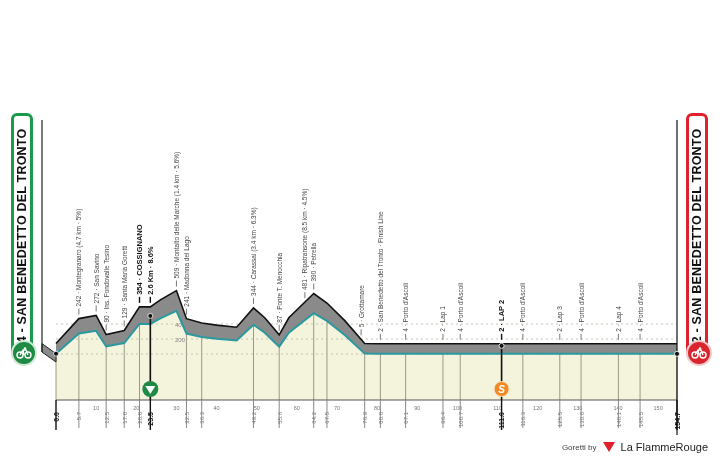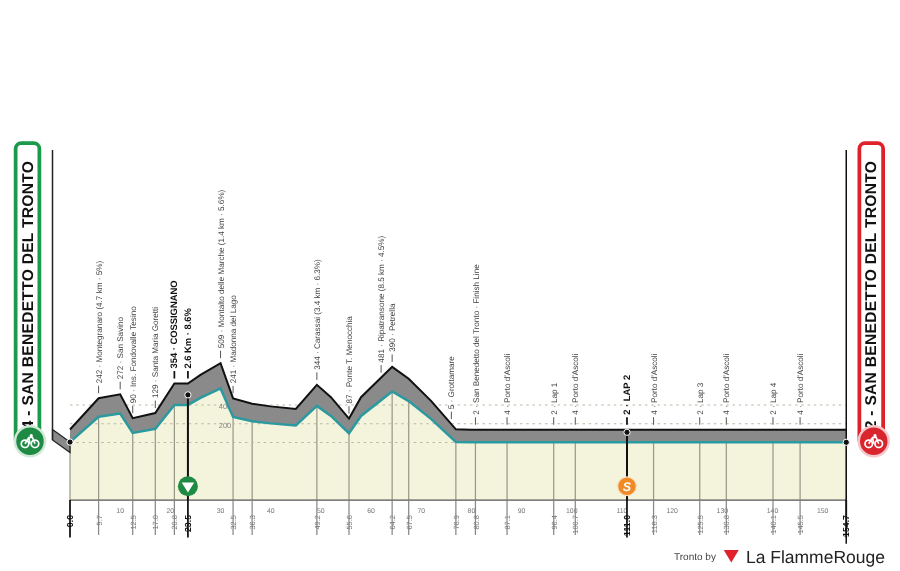--- a/index.html
+++ b/index.html
@@ -6,21 +6,21 @@
   body { width:720px; height:457px; position:relative; overflow:hidden; font-family:"Liberation Sans", sans-serif; }
   .banner { position:absolute; top:113px; width:22px; height:245px; border-radius:6px; background:#fff; box-sizing:border-box; }
   .banner.start { left:11px; border:3px solid #1a9a4a; }
   .banner.finish { left:686px; border:3px solid #e0202a; }
   .banner .label { position:absolute; left:50%; top:50%; transform:translate(-50%,-50%) rotate(-90deg); white-space:nowrap; font-weight:bold; font-size:12.5px; color:#111; letter-spacing:0.2px; }
   .badge { position:absolute; width:22px; height:22px; border-radius:50%; display:flex; align-items:center; justify-content:center; }
   .badge.start { left:11px; top:340px; background:#1f8a44; border:2px solid #cfe9d6; }
   .badge.finish { left:686px; top:340px; background:#d9262e; border:2px solid #f3c9cb; }
   svg text { font-family:"Liberation Sans", sans-serif; }
   .footer { position:absolute; right:12px; bottom:4px; display:flex; align-items:center; gap:6px; font-size:8px; color:#444; }
-  .footer .brand { font-size:14px; color:#222; }
+  .footer .brand { font-size:11px; color:#222; }
   .footer .logo { width:0; height:0; border-left:6px solid transparent; border-right:6px solid transparent; border-top:10px solid #e0202a; }
 </style>
 </head>
 <body>
 
 <div class="banner start">
   <span class="label">4 - SAN BENEDETTO DEL TRONTO</span>
 </div>
 <div class="badge start">
   <svg width="16" height="12" viewBox="0 0 16 12">
@@ -200,16 +200,16 @@
     <circle cx="501.57853910795086" cy="345.83" r="2.5" fill="#111" stroke="#fff" stroke-width="0.8"></circle>
     <g>
       <circle cx="501.57853910795086" cy="389" r="7.5" fill="#f08a24" stroke="#fde0c0" stroke-width="1"></circle>
       <text x="501.57853910795086" y="392.5" font-size="10" font-weight="bold" fill="#fff" text-anchor="middle" font-style="italic">S</text>
     </g>
     <circle cx="56" cy="353.66" r="2.5" fill="#111" stroke="#fff" stroke-width="0.8"></circle>
     <circle cx="677" cy="353.83" r="2.5" fill="#111" stroke="#fff" stroke-width="0.8"></circle>
   </svg>
 
 <div class="footer">
-  <span>Tronto by</span>
+  <span>Goretti by</span>
   <span class="logo"></span>
   <span class="brand">La FlammeRouge</span>
 </div>
 
 </body></html>

